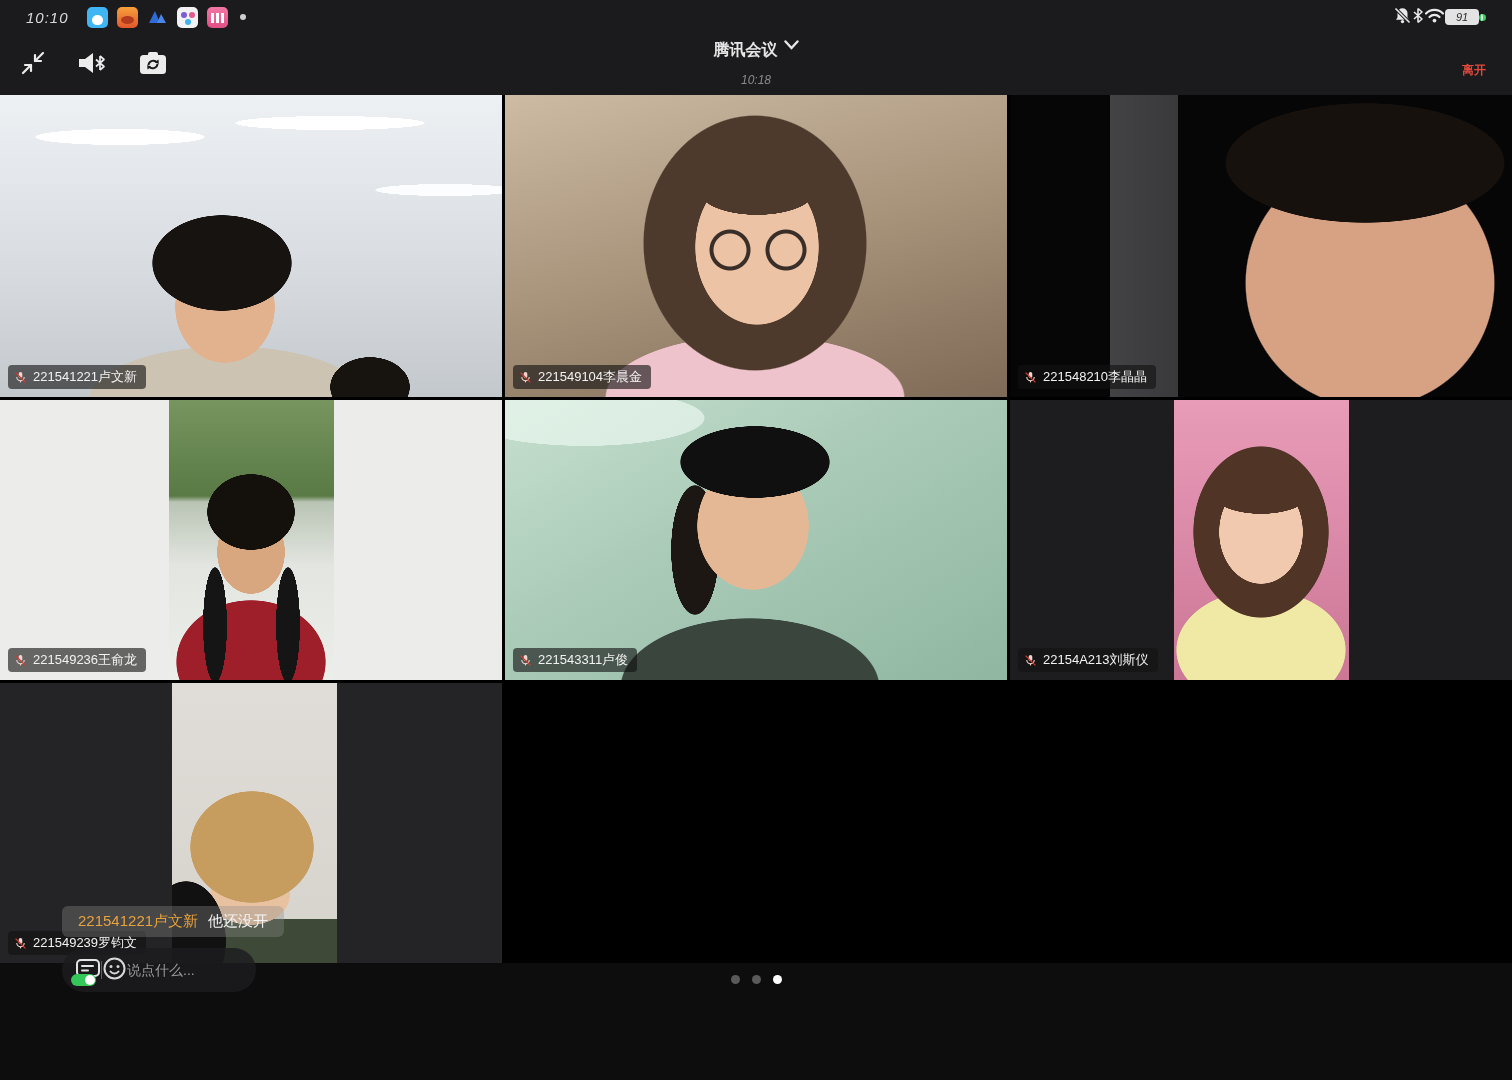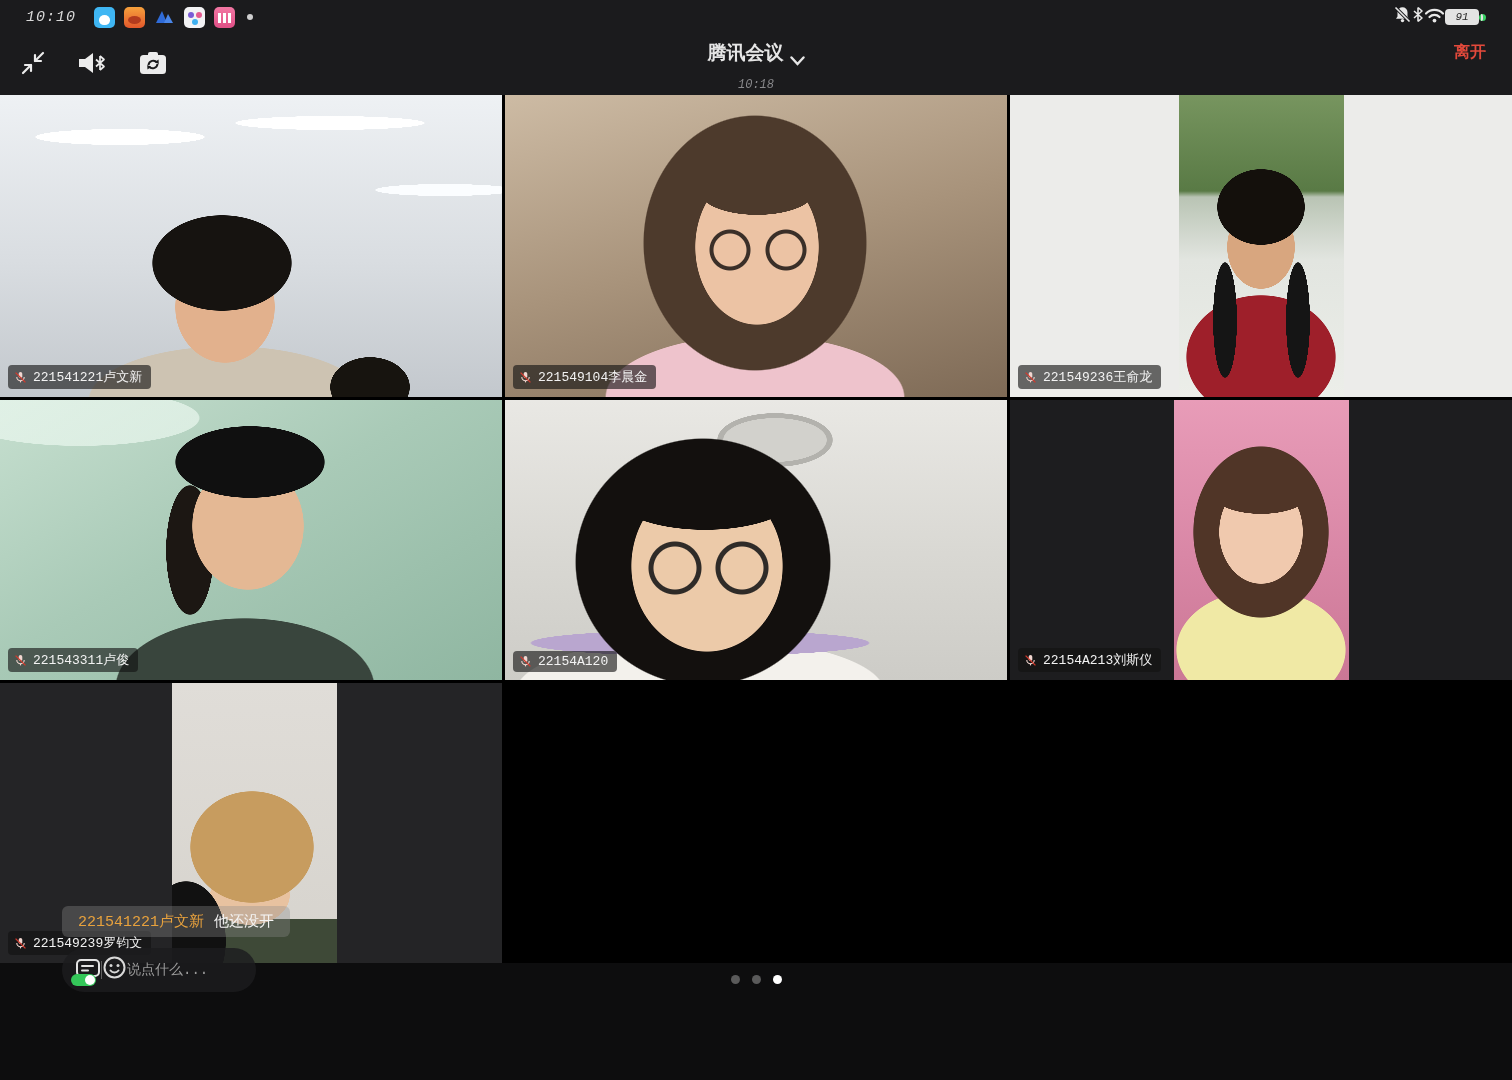--- a/index.html
+++ b/index.html
@@ -1,18 +1,18 @@
 <!DOCTYPE html>
 <html><head>
 <meta charset="utf-8">
 <style>
   * { margin:0; padding:0; box-sizing:border-box; }
   html,body { width:1512px; height:1080px; background:#000; overflow:hidden;
               font-family:"Liberation Sans","DejaVu Sans",sans-serif; }
-  .root { position:relative; width:1512px; height:1080px; background:#000;font-family:Liberation Mono, monospace; }
+  .root { position:relative; width:1512px; height:1080px; background:#000; }
 
   
   .status-bar { position:absolute; top:0; left:0; width:100%; height:34px;
     background:#1b1b1d; display:flex; align-items:center; padding:0 26px; z-index:20; }
   .sb-time { color:#d9d9d9; font-size:15px; font-style:italic; letter-spacing:1px; }
   .sb-apps { display:flex; align-items:center; gap:9px; margin-left:18px; }
   .app-ic { width:21px; height:21px; border-radius:5px; position:relative; }
   .ic-qq { background:#3fb6f3; }
   .ic-qq::after { content:""; position:absolute; left:5px; top:8px; width:11px; height:10px;
     background:#fff; border-radius:50% 50% 45% 45%; }
@@ -34,24 +34,24 @@
   .battery::after { content:""; position:absolute; right:-4px; top:4.5px; width:2.5px;
     height:7px; background:#e3e3e3; border-radius:0 2px 2px 0; }
   .sb-green { width:7px; height:7px; border-radius:50%; background:#3ad164; }
 
   
   .app-header { position:absolute; top:34px; left:0; width:100%; height:61px;
     background:#1b1b1d; z-index:19; }
   .hdr-left { position:absolute; left:16px; top:12px; display:flex; align-items:center; gap:26px; }
   .hdr-btn { width:34px; height:34px; display:flex; align-items:center; justify-content:center; }
   .hdr-center { position:absolute; left:0; right:0; top:6px; text-align:center; }
-  .meeting-title { color:#e6e6e6; font-size:19px; font-weight:bold; display:inline-flex;
-    align-items:flex-end; gap:6px; }
+  .meeting-title { color:#e6e6e6; font-size:16px; font-weight:bold; display:inline-flex;
+    align-items:flex-start; gap:6px; }
   .meeting-duration { color:#8a8a8d; font-size:12px; font-style:italic; margin-top:12px; }
-  .leave-btn { position:absolute; right:26px; top:8px; color:#e2493b; font-size:16px;
+  .leave-btn { position:absolute; right:26px; top:28px; color:#e2493b; font-size:12px;
     font-weight:bold; }
 
   
   .video-grid { position:absolute; top:95px; left:0; width:1512px; height:868px;
     display:grid; grid-template-columns:repeat(3,1fr); grid-template-rows:302px 280px 280px;
     gap:3px; background:#000; }
   .tile { position:relative; overflow:hidden; background:#111; }
   .scene { position:absolute; inset:0; }
 
   .s1 { background:
@@ -272,20 +272,32 @@
         <svg width="13" height="13" viewBox="0 0 13 13">
             <rect x="4.7" y="1" width="3.6" height="6" rx="1.8" fill="#f0d6d0"></rect>
             <path d="M2.8 6a3.7 3.7 0 0 0 7.4 0" stroke="#f0d6d0" stroke-width="1.1" fill="none"></path>
             <line x1="6.5" y1="9.7" x2="6.5" y2="11.4" stroke="#f0d6d0" stroke-width="1.1"></line>
             <line x1="1.6" y1="1.6" x2="11.4" y2="11.4" stroke="#d5392c" stroke-width="1.3"></line>
           </svg>
         <span>221549104李晨金</span>
       </div>
     </div>
 
+    <div class="tile">
+      <div class="scene s3"></div>
+      <div class="tile-label">
+        <svg width="13" height="13" viewBox="0 0 13 13">
+            <rect x="4.7" y="1" width="3.6" height="6" rx="1.8" fill="#f0d6d0"></rect>
+            <path d="M2.8 6a3.7 3.7 0 0 0 7.4 0" stroke="#f0d6d0" stroke-width="1.1" fill="none"></path>
+            <line x1="6.5" y1="9.7" x2="6.5" y2="11.4" stroke="#f0d6d0" stroke-width="1.1"></line>
+            <line x1="1.6" y1="1.6" x2="11.4" y2="11.4" stroke="#d5392c" stroke-width="1.3"></line>
+          </svg>
+        <span>221548210李晶晶</span>
+      </div>
+    </div>
 
     <div class="tile">
       <div class="scene s4"></div>
       <div class="tile-label">
         <svg width="13" height="13" viewBox="0 0 13 13">
             <rect x="4.7" y="1" width="3.6" height="6" rx="1.8" fill="#f0d6d0"></rect>
             <path d="M2.8 6a3.7 3.7 0 0 0 7.4 0" stroke="#f0d6d0" stroke-width="1.1" fill="none"></path>
             <line x1="6.5" y1="9.7" x2="6.5" y2="11.4" stroke="#f0d6d0" stroke-width="1.1"></line>
             <line x1="1.6" y1="1.6" x2="11.4" y2="11.4" stroke="#d5392c" stroke-width="1.3"></line>
           </svg>
@@ -300,32 +312,20 @@
             <rect x="4.7" y="1" width="3.6" height="6" rx="1.8" fill="#f0d6d0"></rect>
             <path d="M2.8 6a3.7 3.7 0 0 0 7.4 0" stroke="#f0d6d0" stroke-width="1.1" fill="none"></path>
             <line x1="6.5" y1="9.7" x2="6.5" y2="11.4" stroke="#f0d6d0" stroke-width="1.1"></line>
             <line x1="1.6" y1="1.6" x2="11.4" y2="11.4" stroke="#d5392c" stroke-width="1.3"></line>
           </svg>
         <span>221543311卢俊</span>
       </div>
     </div>
 
 
-    <div class="tile">
-      <div class="scene s7"></div>
-      <div class="tile-label">
-        <svg width="13" height="13" viewBox="0 0 13 13">
-            <rect x="4.7" y="1" width="3.6" height="6" rx="1.8" fill="#f0d6d0"></rect>
-            <path d="M2.8 6a3.7 3.7 0 0 0 7.4 0" stroke="#f0d6d0" stroke-width="1.1" fill="none"></path>
-            <line x1="6.5" y1="9.7" x2="6.5" y2="11.4" stroke="#f0d6d0" stroke-width="1.1"></line>
-            <line x1="1.6" y1="1.6" x2="11.4" y2="11.4" stroke="#d5392c" stroke-width="1.3"></line>
-          </svg>
-        <span>22154A120</span>
-      </div>
-    </div>
 
     <div class="tile">
       <div class="scene s8"></div>
       <div class="tile-label">
         <svg width="13" height="13" viewBox="0 0 13 13">
             <rect x="4.7" y="1" width="3.6" height="6" rx="1.8" fill="#f0d6d0"></rect>
             <path d="M2.8 6a3.7 3.7 0 0 0 7.4 0" stroke="#f0d6d0" stroke-width="1.1" fill="none"></path>
             <line x1="6.5" y1="9.7" x2="6.5" y2="11.4" stroke="#f0d6d0" stroke-width="1.1"></line>
             <line x1="1.6" y1="1.6" x2="11.4" y2="11.4" stroke="#d5392c" stroke-width="1.3"></line>
           </svg>

